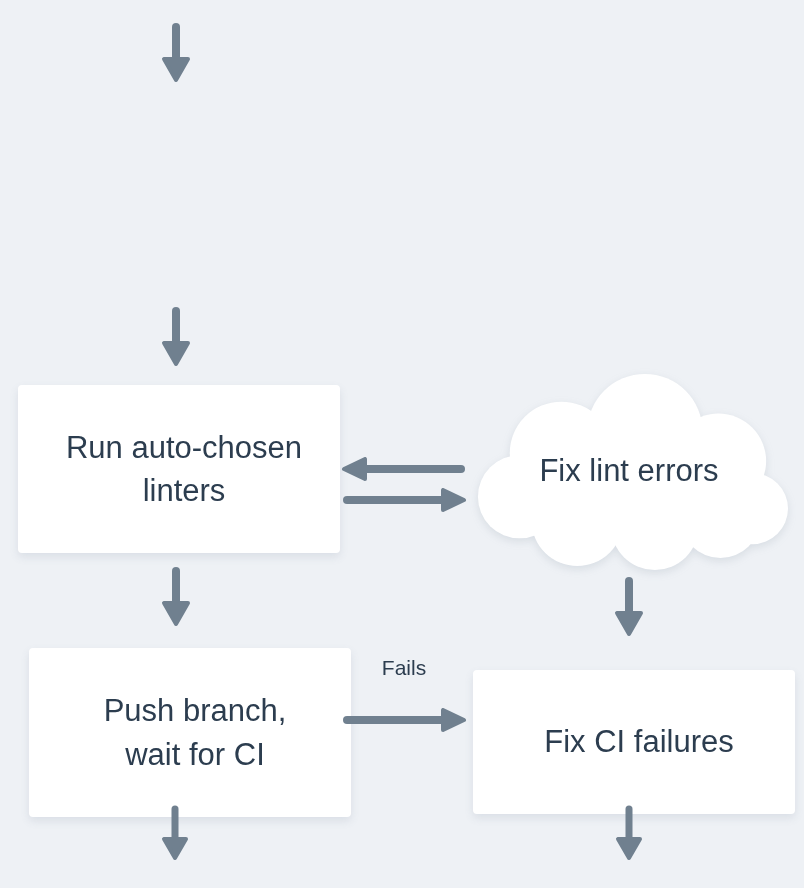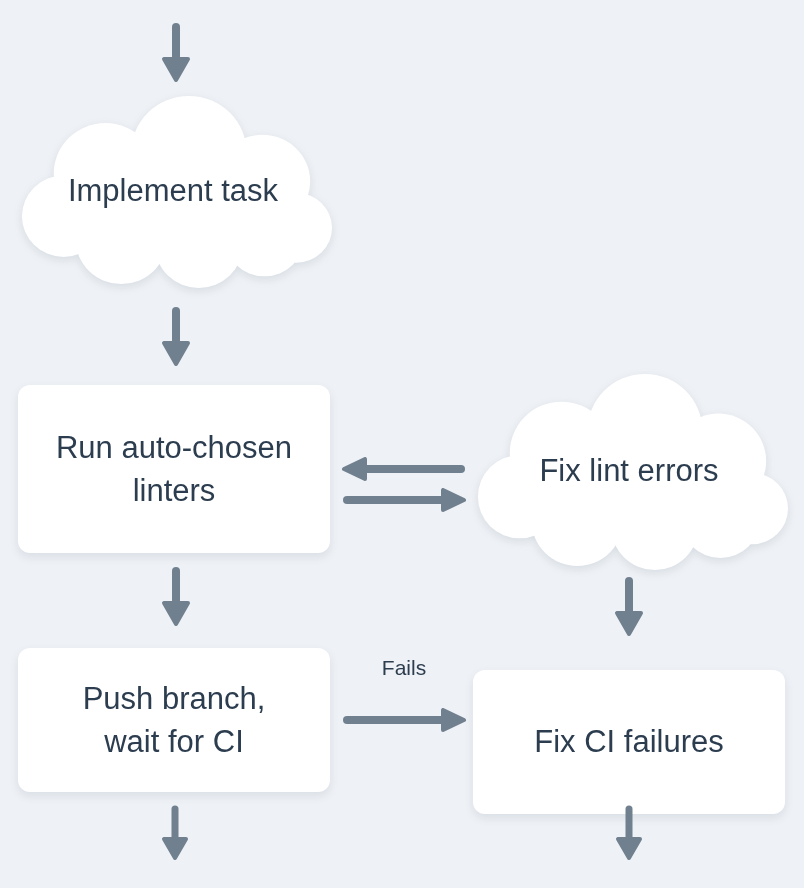--- a/index.html
+++ b/index.html
@@ -27,22 +27,23 @@
     align-items:center;
     justify-content:center;
     color:var(--text);
     font-size:31px;
     line-height:1.4;
     text-align:center;
     white-space:pre-line;
   }
   .rect-node{
     background:var(--node-fill);
-    border-radius:12px;
+    border-radius:4px;
     box-shadow:0 4px 8px rgba(100,116,139,0.14);
+    padding-left:10px;
   }
   .cloud-node .cloud-bg{
     position:absolute;
     inset:0;
     width:100%;
     height:100%;
     color:var(--node-fill);
     filter:drop-shadow(0 3px 4px rgba(100,116,139,0.16));
   }
   .cloud-node .node-label{
@@ -63,51 +64,37 @@
   
   .a-entry      {left:160px; top:22px;}
   .n-implement  {left:14px;  top:94px;  width:318px; height:194px;}
   .a-impl-lint  {left:160px; top:306px;}
   .n-linters    {left:18px;  top:385px; width:312px; height:168px;}
   .a-lint-back  {left:340px; top:457px;}
   .a-lint-go    {left:342px; top:488px;}
   .n-fixlint    {left:470px; top:372px; width:318px; height:198px;}
   .a-lint-push  {left:160px; top:566px;}
   .a-fixlint-ci {left:613px; top:576px;}
-  .n-push       {left:18px;  top:648px; width:312px; height:144px;}
+  .n-push       {left:29px;  top:648px; width:312px; height:169px;}
   .l-fails      {left:344px; top:656px; width:120px;}
   .a-fails      {left:342px; top:708px;}
   .n-fixci      {left:473px; top:650px; width:312px; height:144px;margin-top:20px;}
   .a-exit-l     {left:160px; top:804px;}
   .a-exit-r     {left:614px; top:804px;}
 </style>
 </head>
 <body>
 
 <div class="canvas">
 
   <svg class="arrow a-entry" width="32" height="62" viewBox="0 0 32 62">
     <path d="M16 5 V38" stroke="currentColor" stroke-width="8" stroke-linecap="round" fill="none"></path>
     <path d="M4 37 H28 L16 58 Z" fill="currentColor" stroke="currentColor" stroke-width="4" stroke-linejoin="round"></path>
   </svg>
 
-  <div class="node cloud-node n-implement">
-    <svg class="cloud-bg" viewBox="0 0 320 200" preserveAspectRatio="none">
-      <ellipse cx="165" cy="112" rx="112" ry="56" fill="currentColor"></ellipse>
-      <circle cx="92" cy="82" r="52" fill="currentColor"></circle>
-      <circle cx="176" cy="60" r="58" fill="currentColor"></circle>
-      <circle cx="250" cy="90" r="48" fill="currentColor"></circle>
-      <circle cx="50" cy="126" r="42" fill="currentColor"></circle>
-      <circle cx="284" cy="138" r="36" fill="currentColor"></circle>
-      <circle cx="108" cy="150" r="46" fill="currentColor"></circle>
-      <circle cx="186" cy="156" r="44" fill="currentColor"></circle>
-      <circle cx="252" cy="148" r="40" fill="currentColor"></circle>
-    </svg>
-    <span class="node-label">Implement task</span>
-  </div>
 
   <svg class="arrow a-impl-lint" width="32" height="62" viewBox="0 0 32 62">
     <path d="M16 5 V38" stroke="currentColor" stroke-width="8" stroke-linecap="round" fill="none"></path>
     <path d="M4 37 H28 L16 58 Z" fill="currentColor" stroke="currentColor" stroke-width="4" stroke-linejoin="round"></path>
   </svg>
 
   <div class="node rect-node n-linters">
     <span class="node-label">Run auto-chosen
 linters</span>
   </div>

